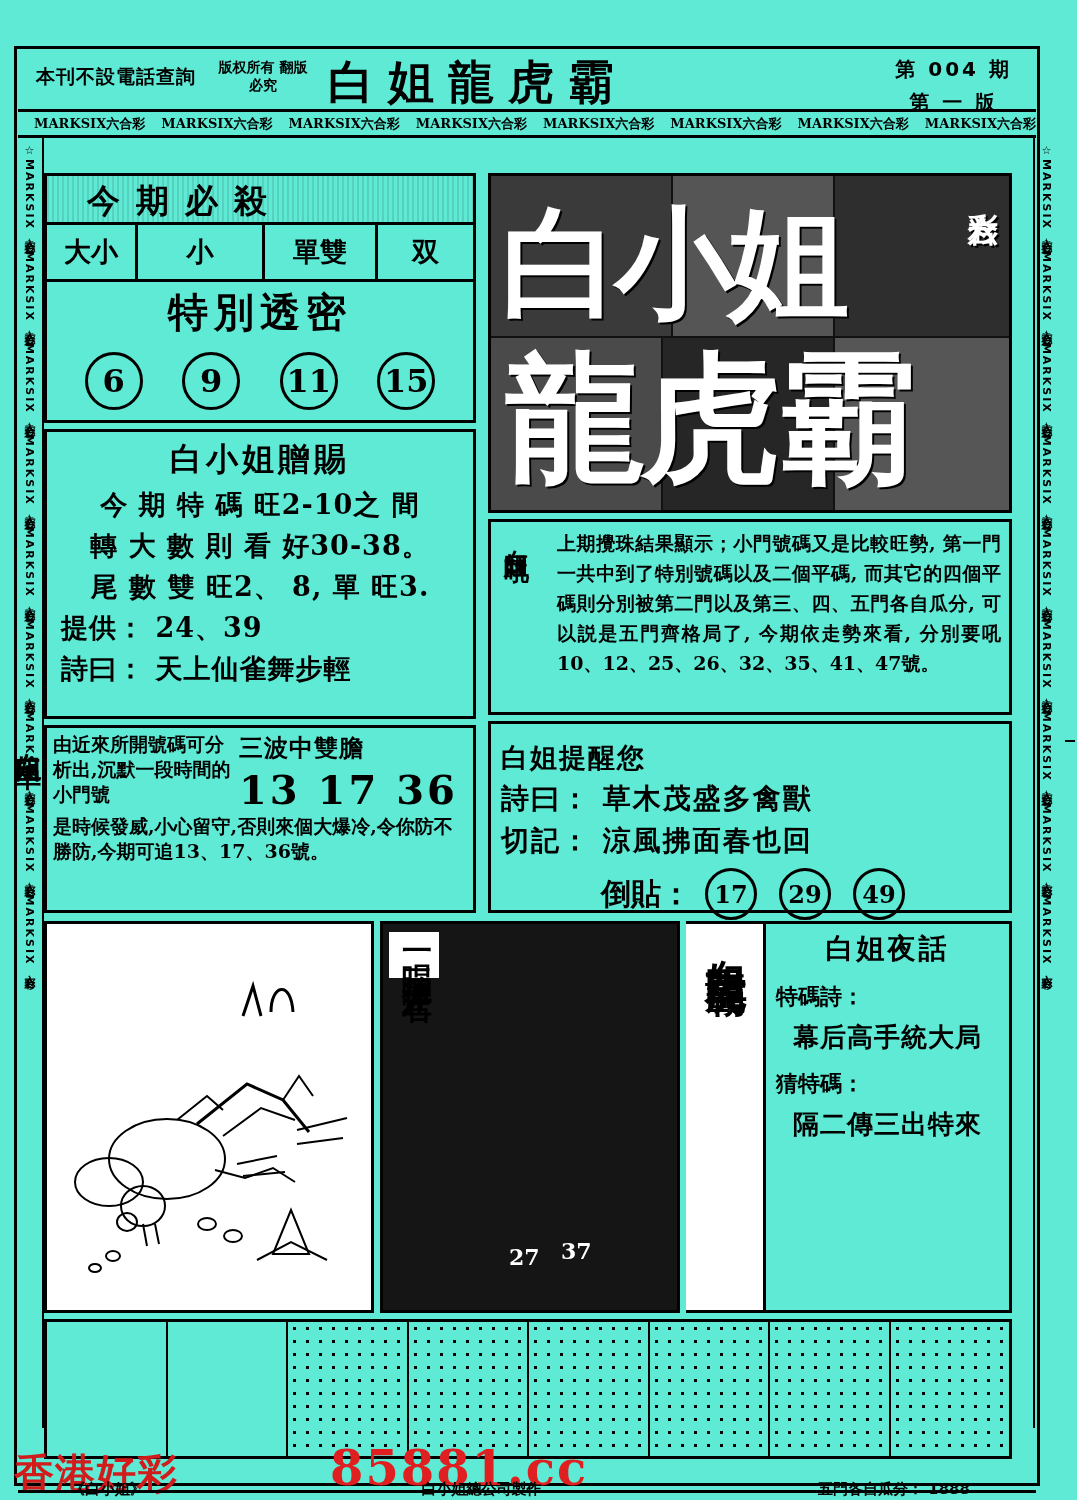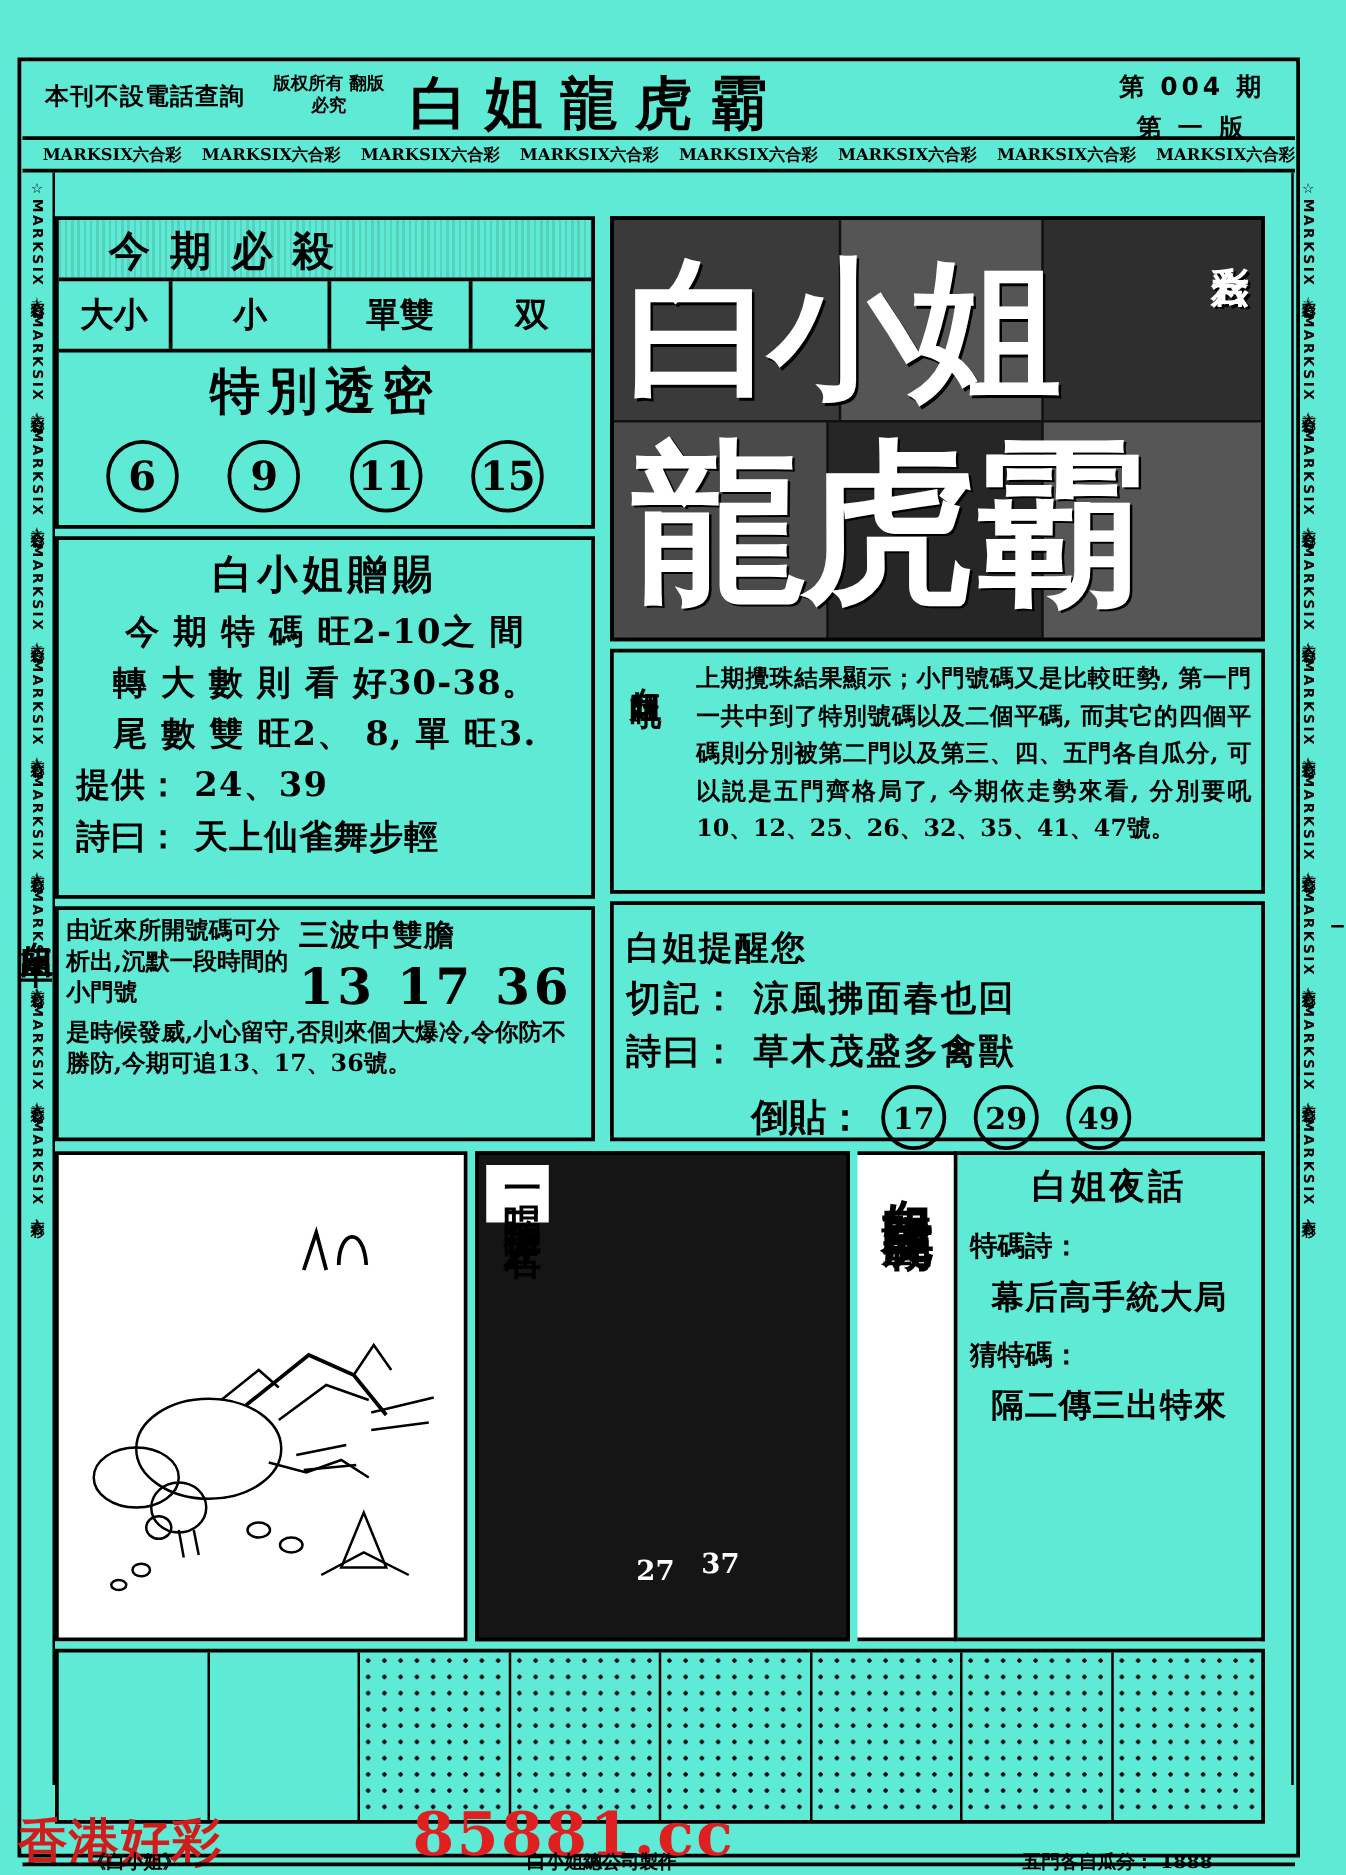--- a/index.html
+++ b/index.html
@@ -212,26 +212,26 @@
     </div>
 
     <div class="rt2">
       <div class="vlab">白姐旺吼</div>
       <div class="p">上期攪珠結果顯示；小門號碼又是比較旺勢, 第一門一共中到了特別號碼以及二個平碼, 而其它的四個平碼則分別被第二門以及第三、四、五門各自瓜分, 可以説是五門齊格局了, 今期依走勢來看, 分別要吼10、12、25、26、32、35、41、47號。</div>
     </div>
 
     <div class="rt3">
       <div class="h">白姐提醒您</div>
       <div class="r">
+        <span>詩曰：</span>
+        <span>草木茂盛多禽獸</span>
+      </div>
+      <div class="r">
         <span>切記：</span>
         <span>涼風拂面春也回</span>
-      </div>
-      <div class="r">
-        <span>詩曰：</span>
-        <span>草木茂盛多禽獸</span>
       </div>
       <div class="foot">
         <div class="lb">倒貼：</div>
         <div class="cb">17</div>
         <div class="cb">29</div>
         <div class="cb">49</div>
       </div>
     </div>
 
     <div class="b1">

